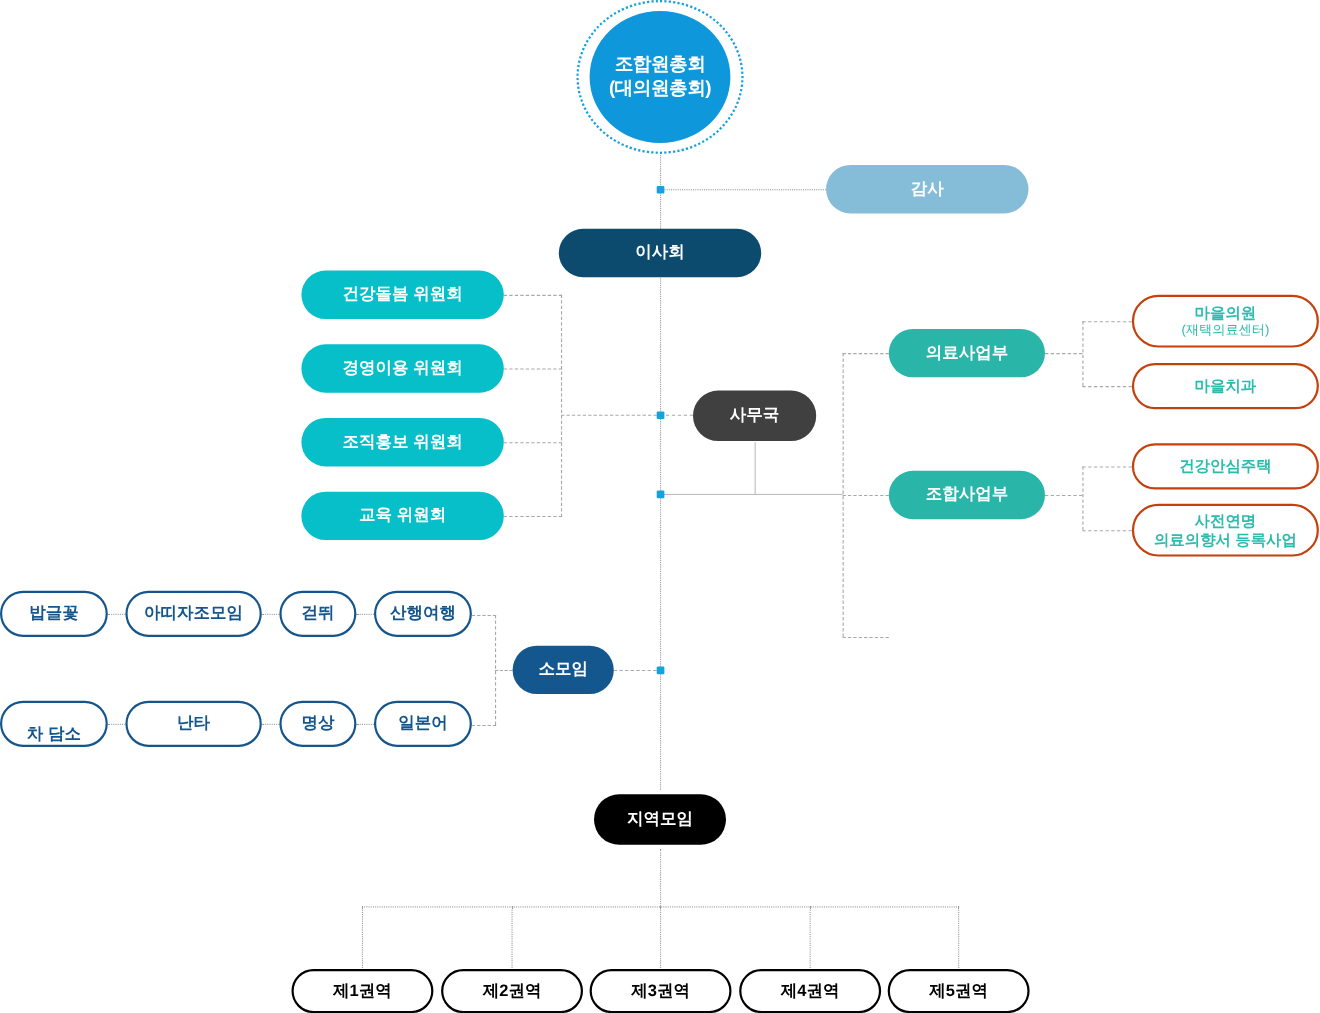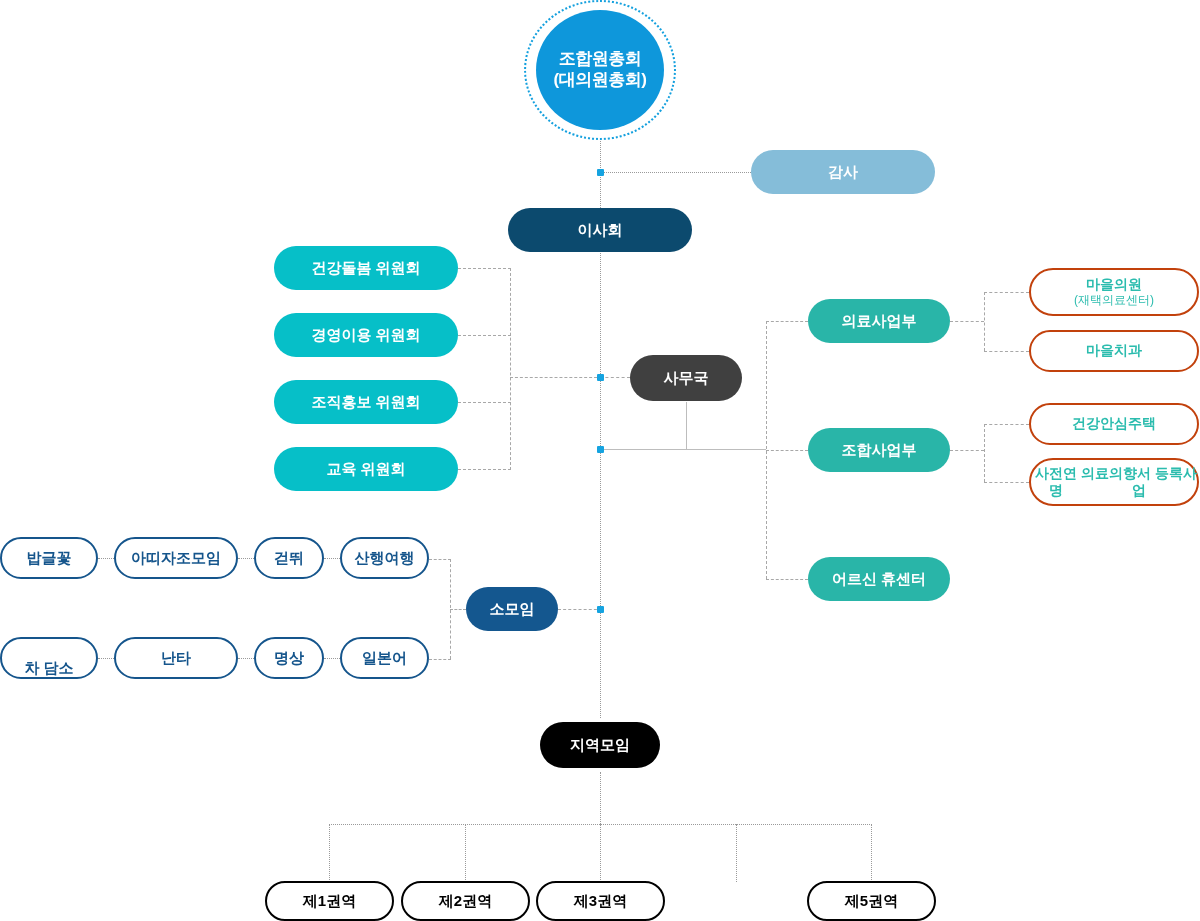--- a/index.html
+++ b/index.html
@@ -170,36 +170,33 @@
   <div class="node pill fill-dteal" style="left:630px;top:355px;width:112px;height:46px;font-size:15px;">
     <span>사무국</span>
   </div>
 
   <div class="node pill fill-mteal" style="left:808px;top:299px;width:142px;height:44px;font-size:15px;">
     <span>의료사업부</span>
   </div>
   <div class="node pill fill-mteal" style="left:808px;top:428px;width:142px;height:44px;font-size:15px;">
     <span>조합사업부</span>
   </div>
-  <div class="node pill fill-mteal" style="left:808px;top:557px;width:142px;height:44px;font-size:15px;">
-    <span>어르신 휴센터</span>
-  </div>
 
   <div class="node pill out-teal" style="left:1029px;top:268px;width:170px;height:48px;font-size:14px;flex-direction:column;">
     <span class="l1">마을의원</span>
     <span class="l2 sub">(재택의료센터)</span>
   </div>
   <div class="node pill out-teal" style="left:1029px;top:330px;width:170px;height:42px;font-size:14px;">
     <span>마을치과</span>
   </div>
 
   <div class="node pill out-teal" style="left:1029px;top:403px;width:170px;height:42px;font-size:14px;">
     <span>건강안심주택</span>
   </div>
-  <div class="node pill out-teal" style="left:1029px;top:458px;width:170px;height:48px;font-size:14px;flex-direction:row;text-align:center;">
+  <div class="node pill out-teal" style="left:1029px;top:458px;width:170px;height:48px;font-size:14px;flex-direction:column;text-align:center;">
     <span class="l1">사전연명</span>
     <span class="l2">의료의향서 등록사업</span>
   </div>
 
   <div class="node pill fill-navy" style="left:466px;top:587px;width:92px;height:44px;font-size:15px;">
     <span>소모임</span>
   </div>
 
   <div class="node pill out-navy" style="left:0px;top:537px;width:98px;height:42px;font-size:15px;">
     <span>밥글꽃</span>
@@ -233,17 +230,20 @@
 
   <div class="node pill out-black" style="left:265px;top:881px;width:129px;height:40px;font-size:15px;">
     <span>제1권역</span>
   </div>
   <div class="node pill out-black" style="left:401px;top:881px;width:129px;height:40px;font-size:15px;">
     <span>제2권역</span>
   </div>
   <div class="node pill out-black" style="left:536px;top:881px;width:129px;height:40px;font-size:15px;">
     <span>제3권역</span>
   </div>
+  <div class="node pill out-black" style="left:672px;top:881px;width:129px;height:40px;font-size:15px;">
+    <span>제4권역</span>
+  </div>
   <div class="node pill out-black" style="left:807px;top:881px;width:129px;height:40px;font-size:15px;">
     <span>제5권역</span>
   </div>
 
 </div>
 
 </body></html>

